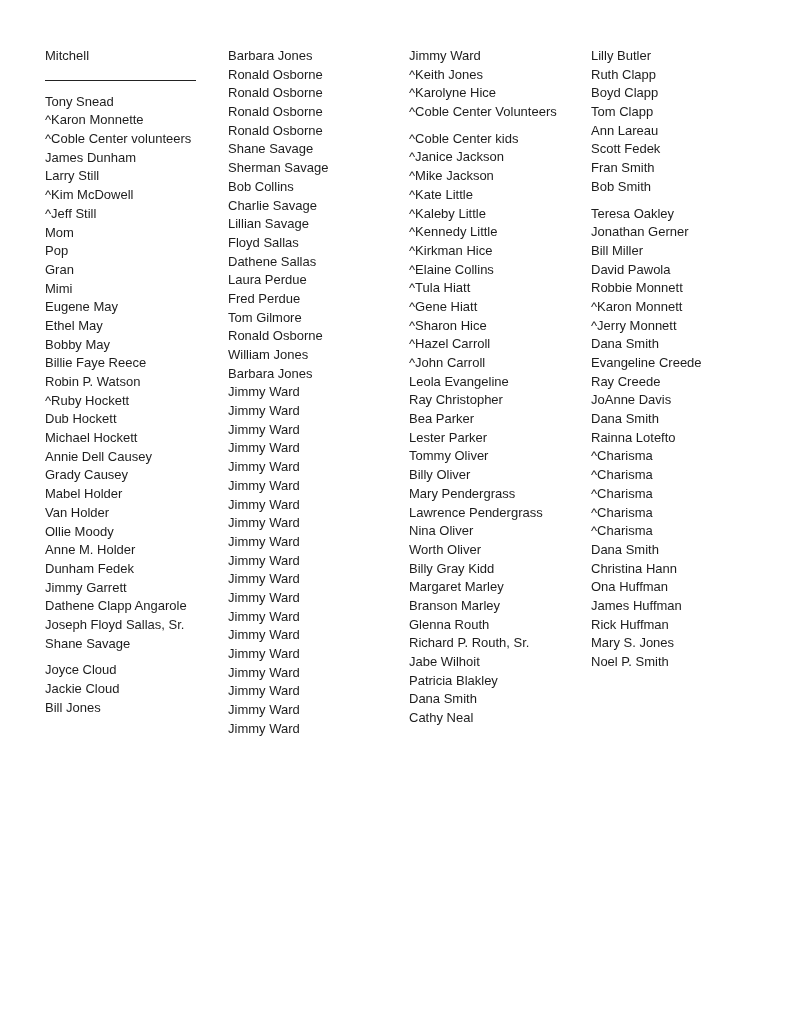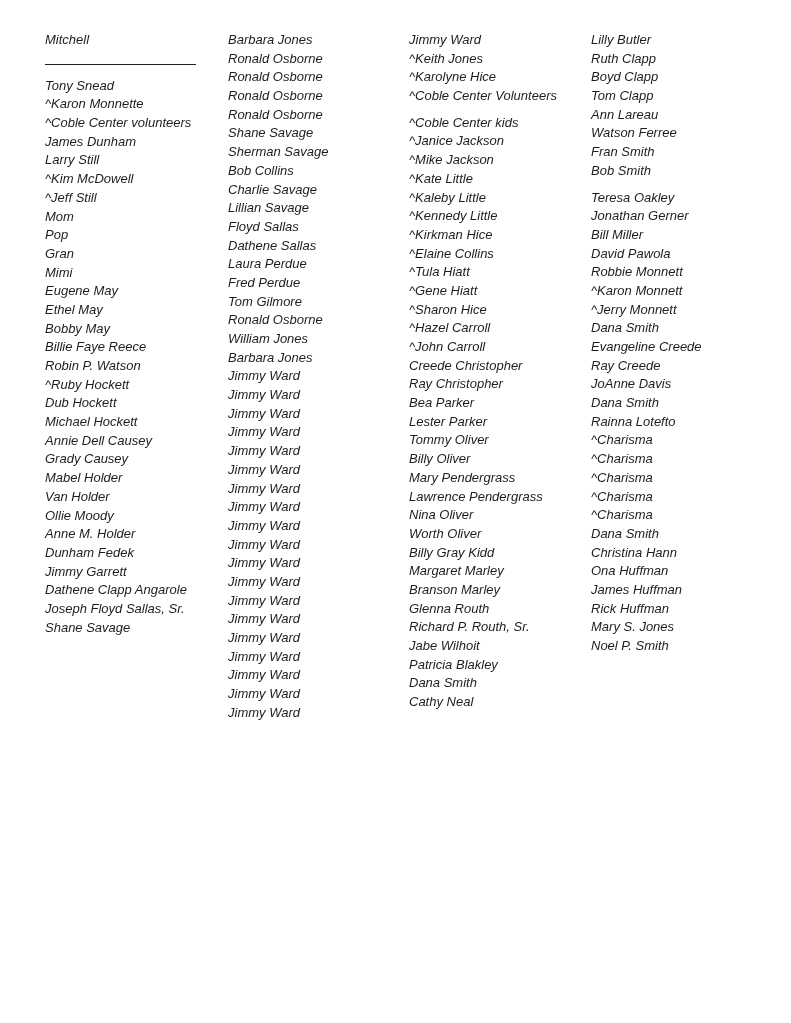--- a/index.html
+++ b/index.html
@@ -11,22 +11,21 @@
     position: relative;
     width: 791px;
     height: 1023px;
     background: #ffffff;
     font-family: "Liberation Sans", sans-serif;
     color: #1d1d1d;
     overflow: hidden;
   }
   .col {
     position: absolute;
-    top: 31px;
-    font-style: italic;
+    top: 47px;
   }
   .col-0 { left: 45px; }
   .col-1 { left: 228px; }
   .col-2 { left: 409px; }
   .col-3 { left: 591px; }
   .row {
     height: 18.7px;
     line-height: 18.7px;
     font-size: 13px;
     white-space: nowrap;
@@ -79,20 +78,25 @@
         <div class="row">Mabel Holder</div>
         <div class="row">Van Holder</div>
         <div class="row">Ollie Moody</div>
         <div class="row">Anne M. Holder</div>
         <div class="row">Dunham Fedek</div>
         <div class="row">Jimmy Garrett</div>
         <div class="row">Dathene Clapp Angarole</div>
         <div class="row">Joseph Floyd Sallas, Sr.</div>
         <div class="row">Shane Savage</div>
       </div>
+      <div class="group">
+        <div class="row">Joyce Cloud</div>
+        <div class="row">Jackie Cloud</div>
+        <div class="row">Bill Jones</div>
+      </div>
     </div>
     <div class="col col-1">
       <div class="group">
         <div class="row">Barbara Jones</div>
         <div class="row">Ronald Osborne</div>
         <div class="row">Ronald Osborne</div>
         <div class="row">Ronald Osborne</div>
         <div class="row">Ronald Osborne</div>
         <div class="row">Shane Savage</div>
         <div class="row">Sherman Savage</div>
@@ -142,21 +146,21 @@
         <div class="row">^Kate Little</div>
         <div class="row">^Kaleby Little</div>
         <div class="row">^Kennedy Little</div>
         <div class="row">^Kirkman Hice</div>
         <div class="row">^Elaine Collins</div>
         <div class="row">^Tula Hiatt</div>
         <div class="row">^Gene Hiatt</div>
         <div class="row">^Sharon Hice</div>
         <div class="row">^Hazel Carroll</div>
         <div class="row">^John Carroll</div>
-        <div class="row">Creede Christopher</div>
+        <div class="row">Leola Evangeline</div>
         <div class="row">Ray Christopher</div>
         <div class="row">Bea Parker</div>
         <div class="row">Lester Parker</div>
         <div class="row">Tommy Oliver</div>
         <div class="row">Billy Oliver</div>
         <div class="row">Mary Pendergrass</div>
         <div class="row">Lawrence Pendergrass</div>
         <div class="row">Nina Oliver</div>
         <div class="row">Worth Oliver</div>
         <div class="row">Billy Gray Kidd</div>
@@ -170,21 +174,21 @@
         <div class="row">Cathy Neal</div>
       </div>
     </div>
     <div class="col col-3">
       <div class="group">
         <div class="row">Lilly Butler</div>
         <div class="row">Ruth Clapp</div>
         <div class="row">Boyd Clapp</div>
         <div class="row">Tom Clapp</div>
         <div class="row">Ann Lareau</div>
-        <div class="row">Watson Ferree</div>
+        <div class="row">Scott Fedek</div>
         <div class="row">Fran Smith</div>
         <div class="row">Bob Smith</div>
       </div>
       <div class="group">
         <div class="row">Teresa Oakley</div>
         <div class="row">Jonathan Gerner</div>
         <div class="row">Bill Miller</div>
         <div class="row">David Pawola</div>
         <div class="row">Robbie Monnett</div>
         <div class="row">^Karon Monnett</div>

